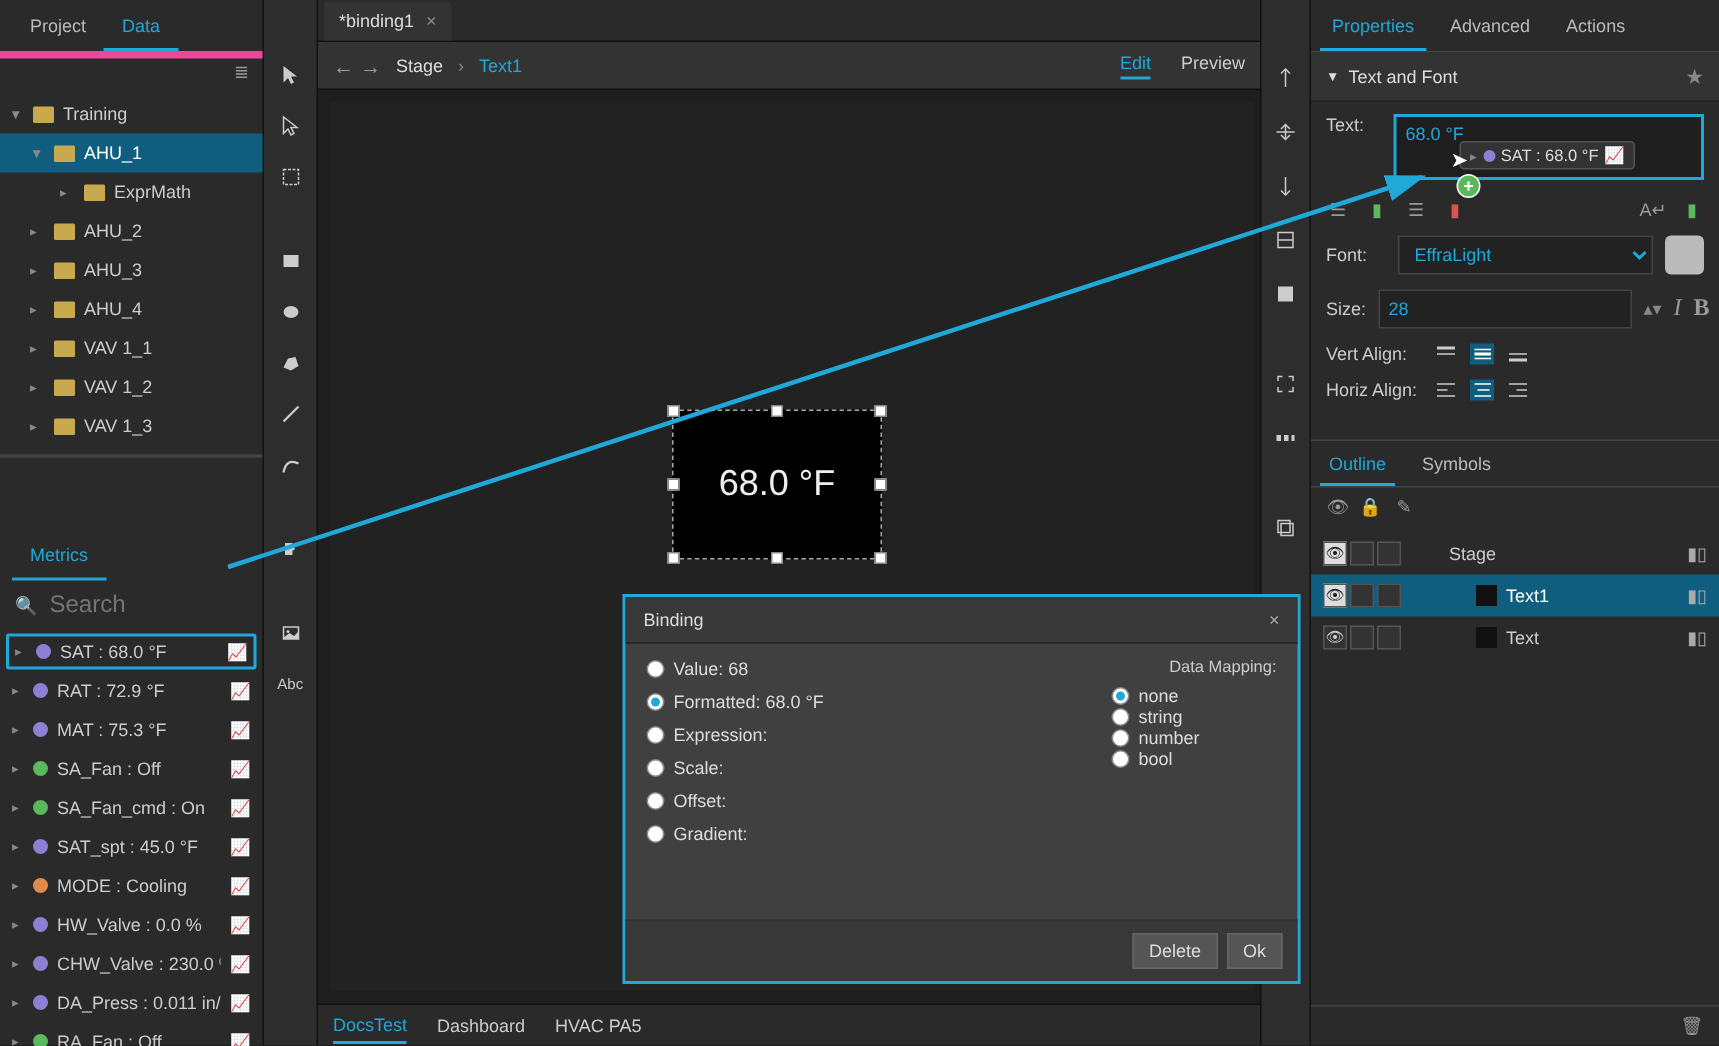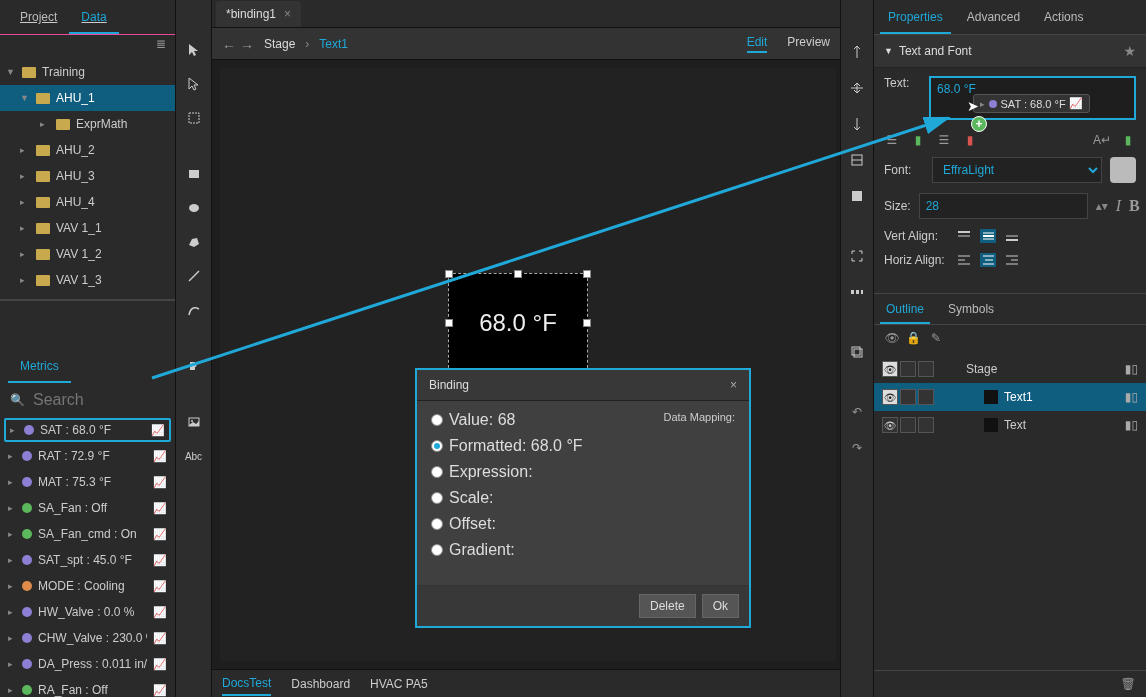--- a/index.html
+++ b/index.html
@@ -2,21 +2,21 @@
 <html><head>
 <meta charset="utf-8">
 <style>
 * { box-sizing: border-box; margin: 0; padding: 0; font-family: -apple-system, BlinkMacSystemFont, "Segoe UI", Arial, sans-serif; }
 body { background: #1a1a1a; color: #ccc; font-size: 12px; width: 1146px; height: 697px; overflow: hidden; position: relative; }
 
 .main-layout { display: flex; width: 100%; height: 100%; }
 
 
 .left-panel { width: 176px; background: #2a2a2a; display: flex; flex-direction: column; border-right: 1px solid #111; }
-.left-tabs { display: flex; padding: 0 8px; border-bottom: 1px solid #ec4899; text-decoration: underline; }
+.left-tabs { display: flex; padding: 0 8px; border-bottom: 5px solid #ec4899; }
 .left-tab { padding: 10px 12px 8px; color: #bbb; cursor: pointer; border-bottom: 2px solid transparent; }
 .left-tab.active { color: #1fa8d8; border-bottom-color: #1fa8d8; }
 .tree-top { flex: 0 0 auto; padding: 6px 0; border-bottom: 1px solid #444; }
 .tree-header { display: flex; justify-content: flex-end; padding: 2px 6px; }
 .tree-node { display: flex; align-items: center; height: 26px; padding: 0 6px; gap: 6px; cursor: pointer; }
 .tree-node.selected { background: #0f5e80; color: #fff; }
 .tree-indent-1 { padding-left: 20px; }
 .tree-indent-2 { padding-left: 40px; }
 .tree-caret { width: 10px; color: #888; font-size: 9px; }
 .folder-icon { width: 14px; height: 11px; background: #c9a94e; border-radius: 1px; display: inline-block; position: relative; }
@@ -88,29 +88,29 @@
 .outline-row { display: flex; align-items: center; height: 28px; padding: 0 8px; gap: 6px; }
 .outline-row.selected { background: #0f5e80; color: #fff; }
 .outline-vis-group { display: flex; gap: 2px; }
 .vis-box { width: 16px; height: 16px; border: 1px solid #555; background: #333; cursor: pointer; font-size: 10px; display: inline-flex; align-items: center; justify-content: center; }
 .vis-box.on { background: #ddd; color: #222; }
 .outline-label { flex: 1; font-size: 12px; }
 .outline-type-icon { color: #aaa; font-size: 12px; }
 .trash-row { display: flex; justify-content: flex-end; padding: 6px 10px; border-top: 1px solid #444; color: #888; }
 
 
-.binding-dialog { position: absolute; left: 415px; top: 368px; width: 336px; height: 260px; background: #404040; border: 2px solid #1fa8d8; display: flex; flex-direction: column; z-index: 50; }
+.binding-dialog { position: absolute; left: 415px; top: 396px; width: 452px; height: 260px; background: #404040; border: 2px solid #1fa8d8; display: flex; flex-direction: column; z-index: 50; }
 .binding-header { display: flex; justify-content: space-between; align-items: center; padding: 8px 12px; background: #383838; border-bottom: 1px solid #222; }
 .binding-header .title { color: #ddd; }
 .binding-header .close { color: #aaa; cursor: pointer; }
 .binding-body { flex: 1; display: flex; padding: 10px 14px; gap: 20px; }
 .binding-left { flex: 1; display: flex; flex-direction: column; gap: 8px; }
 .binding-right { width: 110px; display: flex; flex-direction: column; gap: 6px; }
 .binding-right .lbl { color: #ccc; text-align: right; font-size: 11px; }
-.radio-row { display: flex; align-items: center; gap: 6px; color: #ddd; font-size: 16px; }
+.radio-row { display: flex; align-items: center; gap: 6px; color: #ddd; font-size: 12px; }
 .radio { width: 12px; height: 12px; border-radius: 50%; background: #fff; border: 1px solid #888; display: inline-flex; align-items: center; justify-content: center; cursor: pointer; }
 .radio.checked::after { content: ""; width: 6px; height: 6px; border-radius: 50%; background: #1fa8d8; }
 .binding-footer { display: flex; justify-content: flex-end; gap: 6px; padding: 8px 10px; border-top: 1px solid #333; background: #383838; }
 .btn { background: #555; color: #ddd; border: 1px solid #666; padding: 4px 10px; cursor: pointer; font-size: 12px; }
 
 
 .arrow-svg { position: absolute; left: 0; top: 0; pointer-events: none; z-index: 40; }
 
 svg { display: block; }
 </style>
@@ -590,20 +590,38 @@
           <span class="radio"></span>
           <span>Offset:</span>
         </div>
         <div class="radio-row">
           <span class="radio"></span>
           <span>Gradient:</span>
         </div>
       </div>
     <div class="binding-right">
       <div class="lbl">Data Mapping:</div>
+      <div id="binding-map">
+          <div class="radio-row">
+            <span class="radio checked"></span>
+            <span>none</span>
+          </div>
+          <div class="radio-row">
+            <span class="radio"></span>
+            <span>string</span>
+          </div>
+          <div class="radio-row">
+            <span class="radio"></span>
+            <span>number</span>
+          </div>
+          <div class="radio-row">
+            <span class="radio"></span>
+            <span>bool</span>
+          </div>
+        </div>
     </div>
   </div>
   <div class="binding-footer">
     <button class="btn">Delete</button>
     <button class="btn">Ok</button>
   </div>
 </div>
 
 <svg class="arrow-svg" width="1146" height="697">
   <defs>

